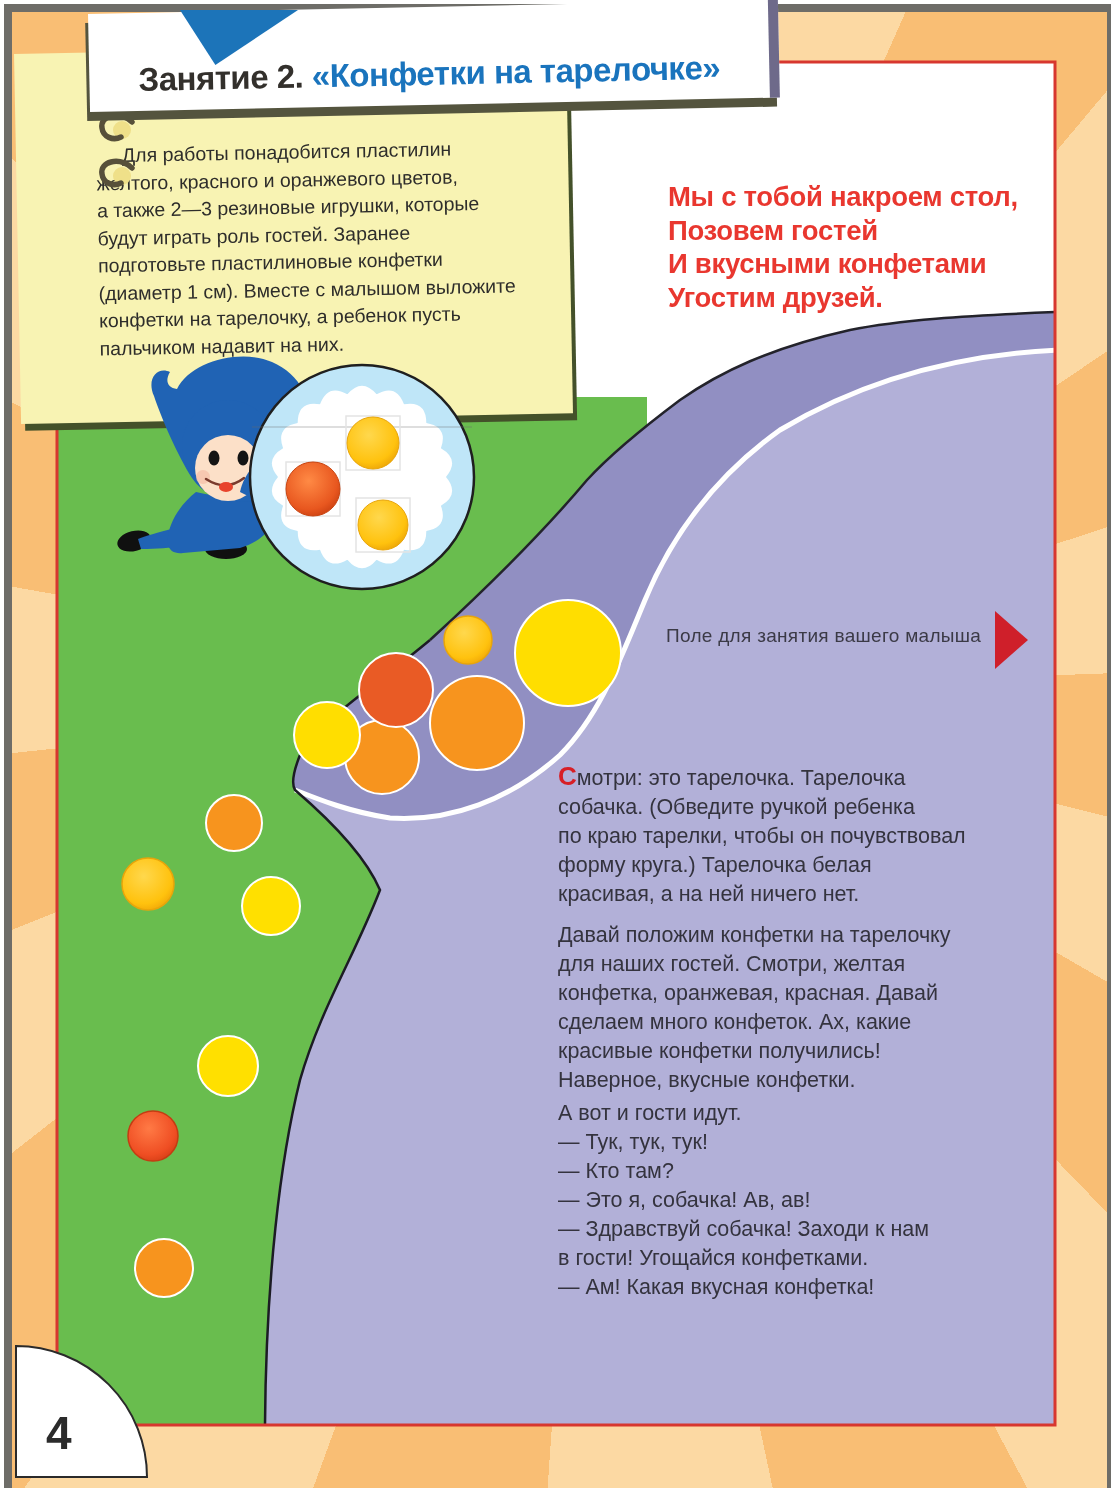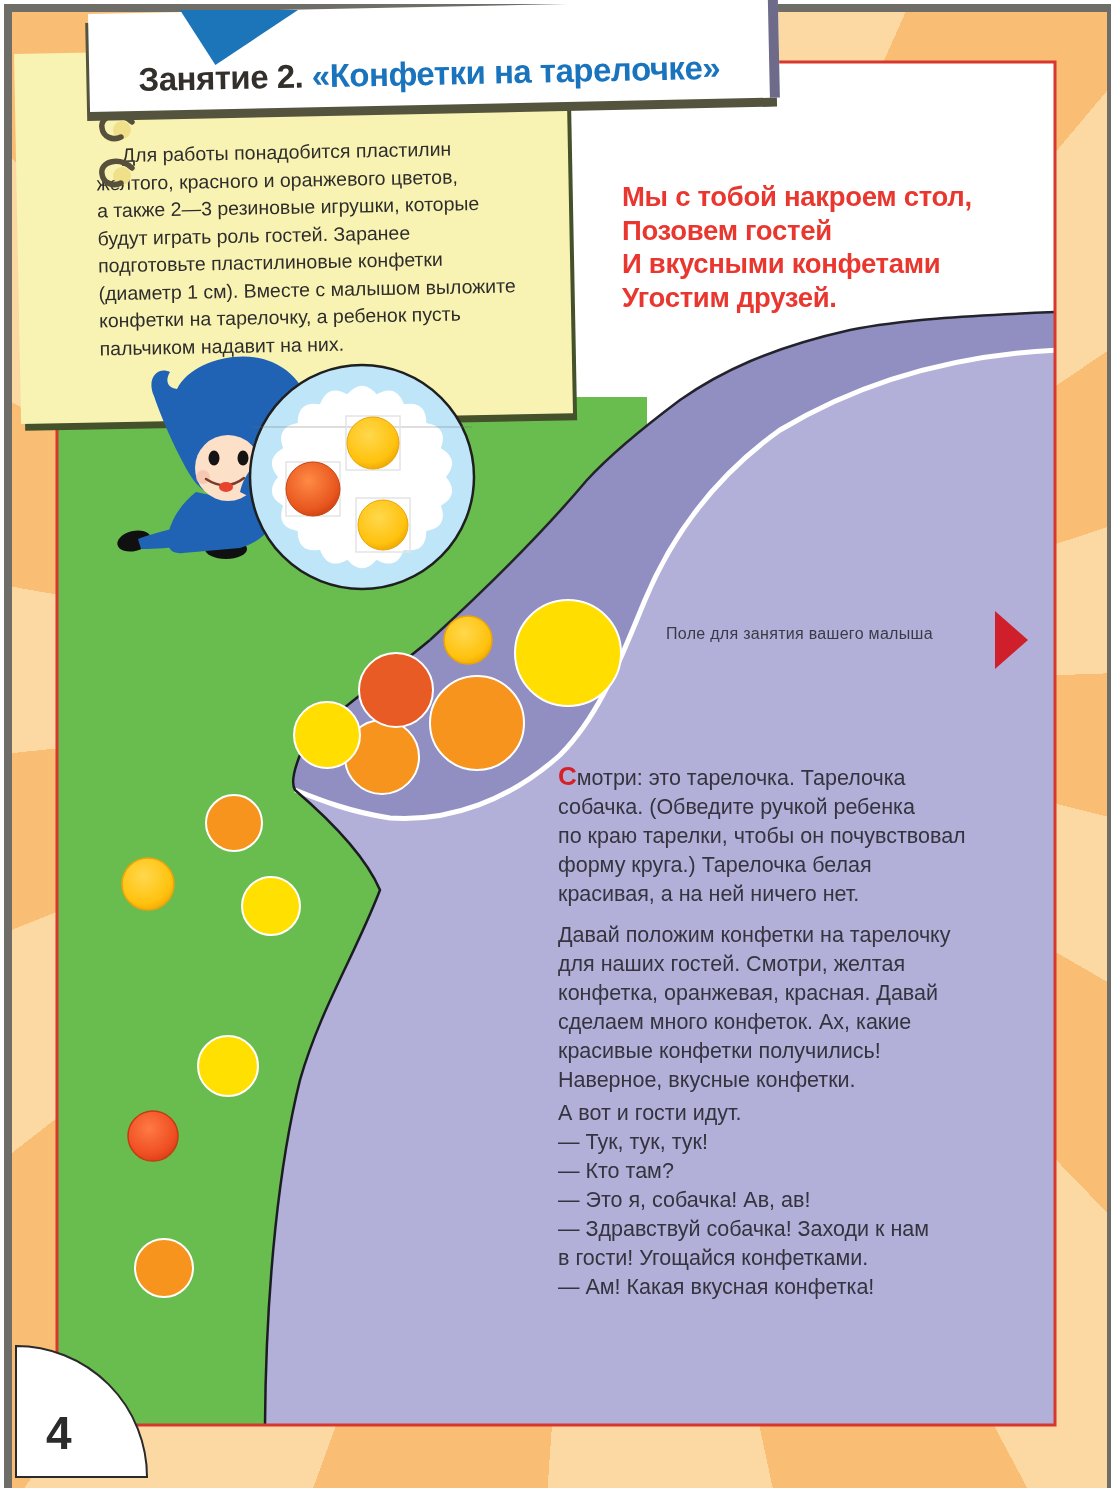--- a/index.html
+++ b/index.html
@@ -7,21 +7,21 @@
   .stage{
     position:relative;width:1111px;height:1488px;overflow:hidden;background:#fff;
   }
   .frame{
     position:absolute;left:4px;top:4px;width:1095px;height:1476px;
     border:8px solid #6e6d68;
     background:
       repeating-conic-gradient(from 8deg at 54% 46%, #fcd9a3 0deg 16deg, #f9be74 16deg 32deg);
   }
   svg{position:absolute;left:0;top:0;}
-  .txt{position:absolute;white-space:pre-line;}
+  .txt{position:absolute;white-space:pre-line;margin-left:46px;}
   .note-panel{
     position:absolute;left:14px;top:54px;width:552px;height:370px;
     background:#f8f3b3;transform:rotate(-1.1deg);transform-origin:top left;
     box-shadow:4px 7px 0 #44512a;
   }
   .note-text{
     position:absolute;left:80px;top:90px;width:440px;
     font-size:19.5px;line-height:27.5px;color:#2e2d2b;text-indent:26px;
     white-space:pre-line;
   }
@@ -40,21 +40,21 @@
     position:absolute;left:180px;top:10px;width:118px;height:55px;
     background:#1c74b9;clip-path:polygon(0 0,100% 0,30% 100%);
   }
   .poem{
     position:absolute;left:622px;top:180px;width:420px;
     font-size:27.5px;line-height:33.5px;font-weight:bold;color:#e9372f;
     white-space:pre-line;letter-spacing:-0.3px;
   }
   .field-label{
     position:absolute;left:666px;top:625px;width:330px;
-    font-size:16px;color:#3b3a46;letter-spacing:0.3px;font-weight:normal;
+    font-size:19px;color:#3b3a46;letter-spacing:0.3px;font-weight:normal;
   }
   .red-arrow{
     position:absolute;left:995px;top:611px;width:0;height:0;
     border-top:29px solid transparent;border-bottom:29px solid transparent;
     border-left:33px solid #cf1f2a;
   }
   .body-par{
     position:absolute;left:558px;width:495px;
     font-size:21.5px;line-height:29px;color:#34333e;white-space:pre-line;
   }

